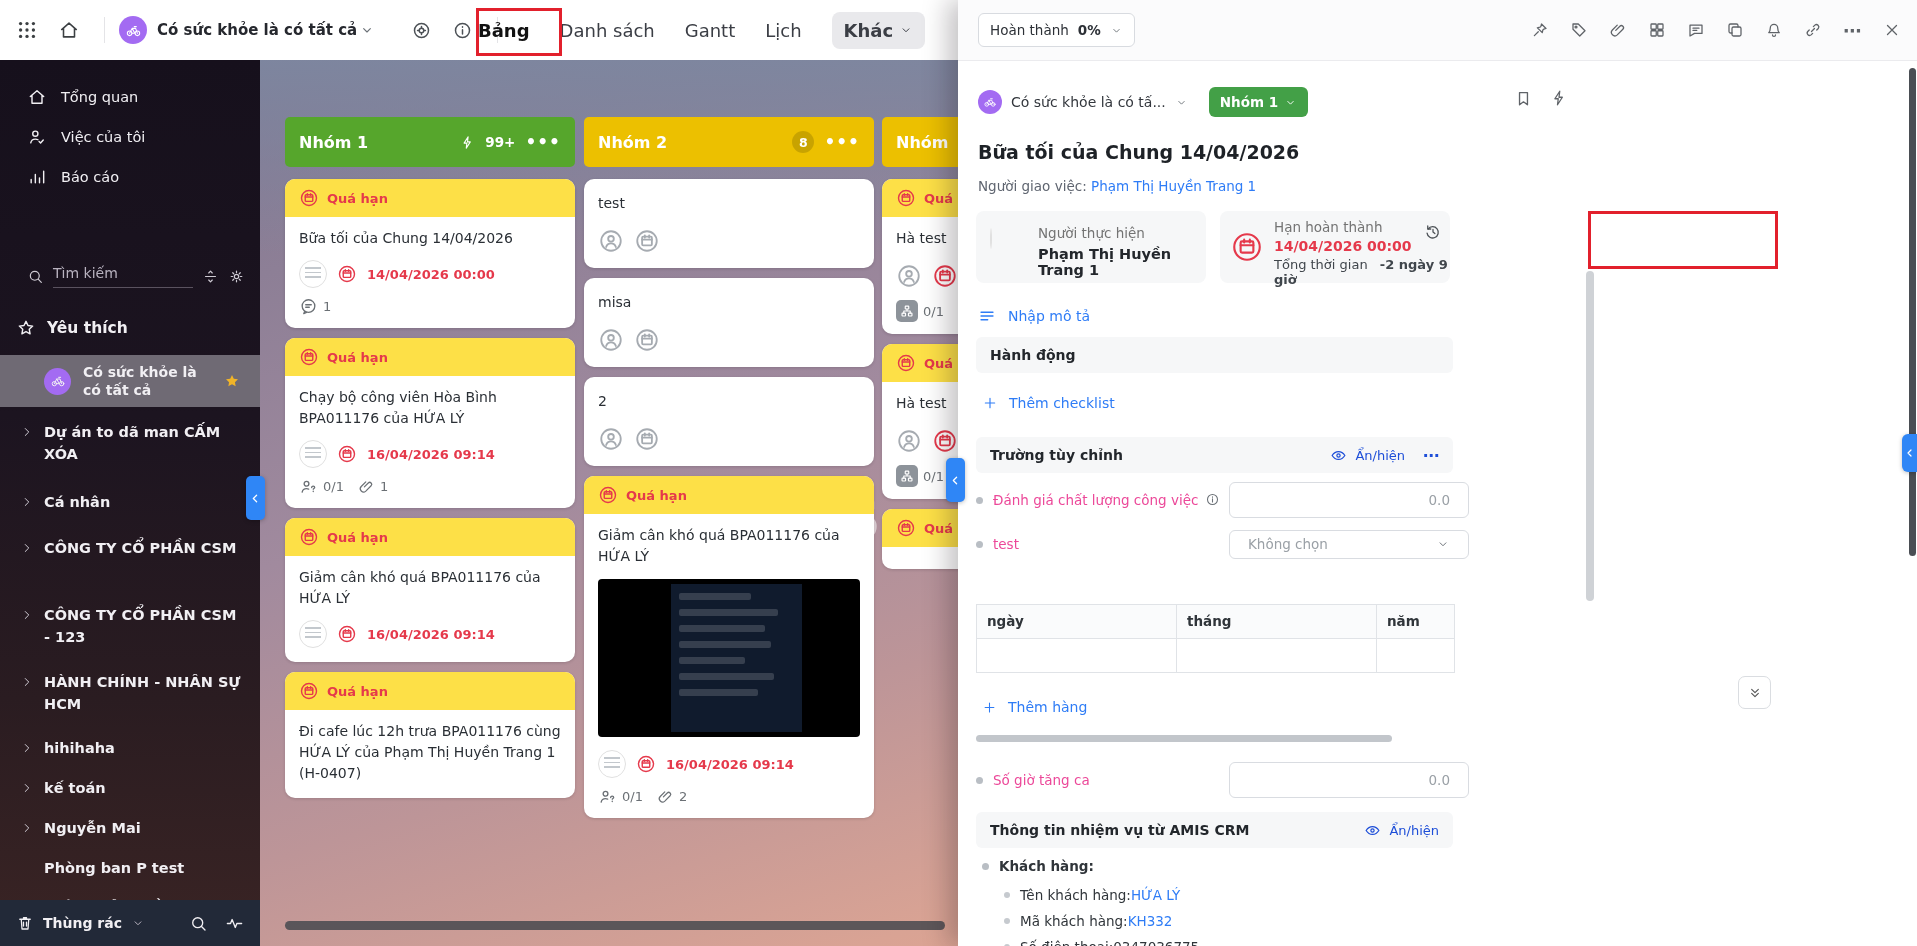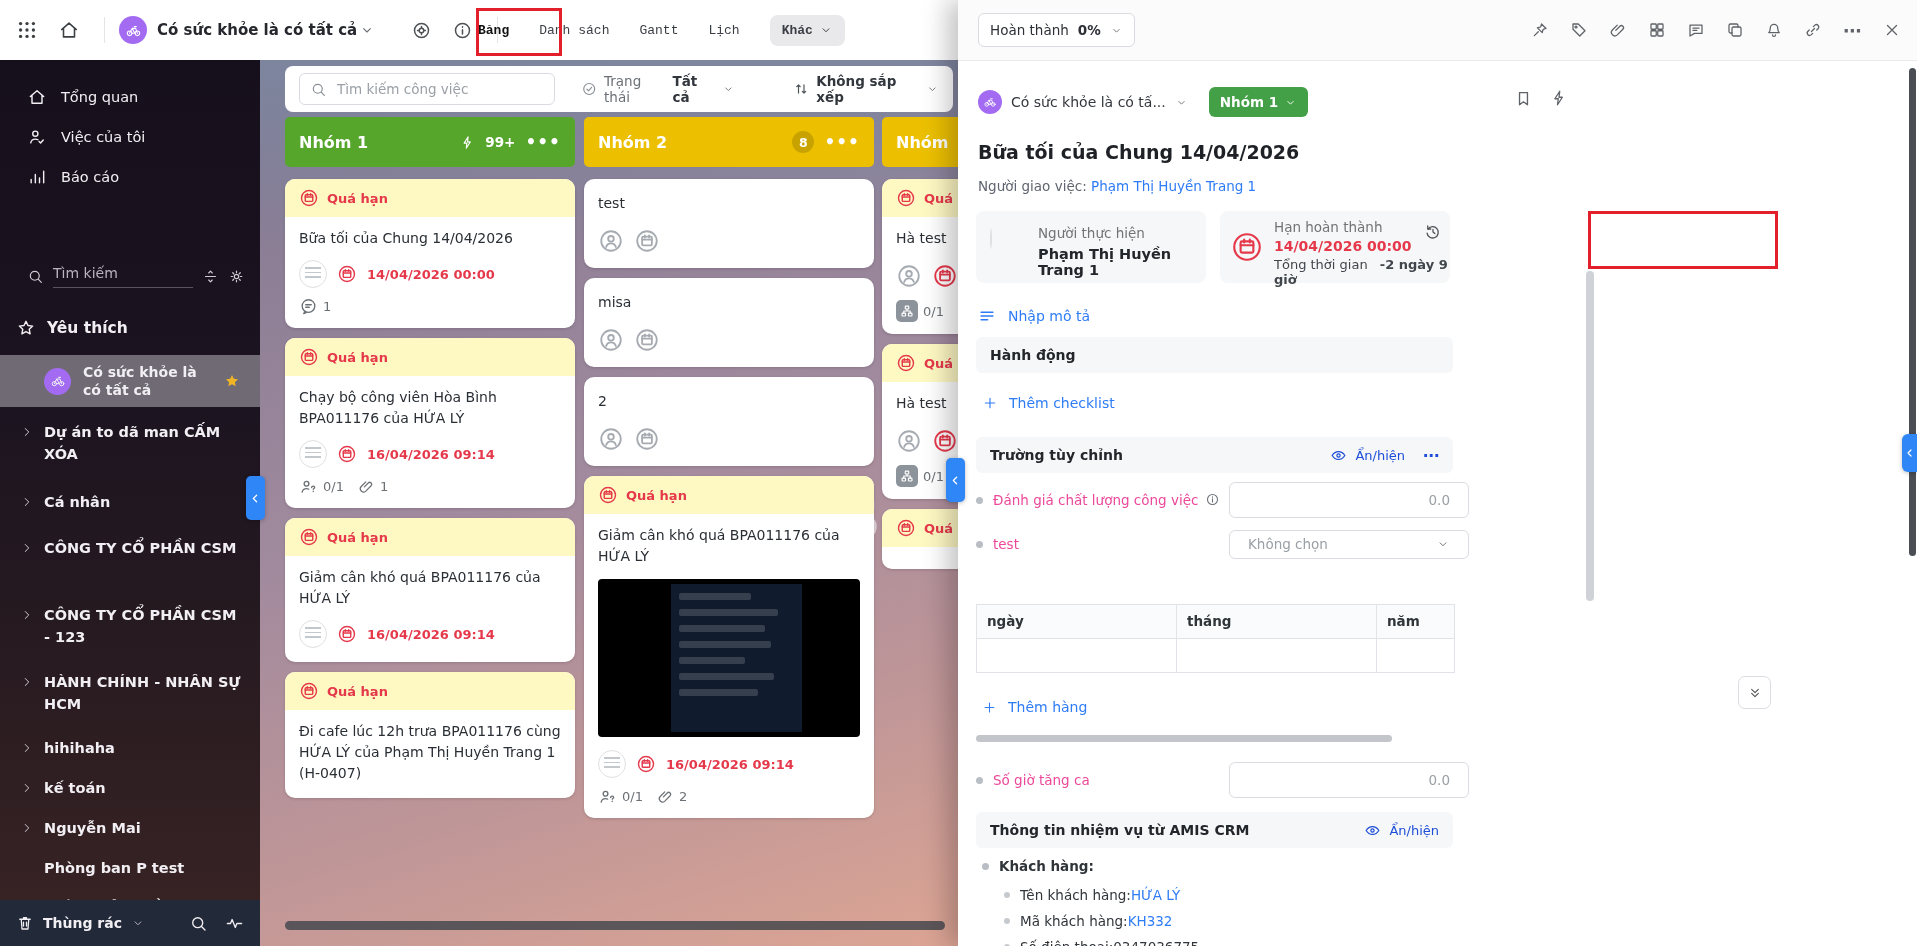--- a/index.html
+++ b/index.html
@@ -9,21 +9,21 @@
   .ic{stroke:currentColor;fill:none;stroke-width:1.7;stroke-linecap:round;stroke-linejoin:round;display:block;}
   .fic{fill:currentColor;stroke:none;display:block;}
 
   
   .topbar{position:absolute;left:0;top:0;width:1917px;height:60px;background:#fff;display:flex;align-items:center;}
   .topbar .vsep{width:1px;height:26px;background:#e4e4e7;margin:0 14px;}
   .tb-icon{color:#3c4043;margin:0 10px;}
   .ws-avatar{width:28px;height:28px;border-radius:50%;background:#a36bf2;color:#fff;display:flex;align-items:center;justify-content:center;margin-right:10px;}
   .ws-name{font-size:15px;font-weight:600;color:#26282e;}
   .tabs{position:absolute;left:478px;top:0;height:60px;display:flex;align-items:center;gap:30px;}
-  .tab{font-size:13px;color:#3b3e45;white-space:nowrap;font-family:Liberation Mono, monospace;}
+  .tab{font-size:18px;color:#3b3e45;white-space:nowrap;}
   .tab-pill{background:#e9e9ec;border-radius:8px;padding:8px 12px;display:flex;align-items:center;gap:6px;font-weight:600;}
   .red-annot{position:absolute;border:3px solid #e2202c;pointer-events:none;z-index:60;}
 
   
   .wallpaper{position:absolute;left:0;top:60px;width:1917px;height:886px;
     background:linear-gradient(to bottom,rgba(125,135,160,.9),rgba(125,135,160,0) 22%),
       linear-gradient(163deg,#7d7490 0%,#8d7f96 20%,#a18a9e 40%,#bd9598 60%,#d9a394 78%,#e3a68f 90%,#c98a78 100%);}
   .watermark{position:absolute;left:843px;top:490px;font-size:52px;font-weight:700;color:rgba(255,255,255,.55);}
   .board-area{position:absolute;left:260px;top:60px;width:698px;height:886px;overflow:hidden;}
   .board-toolbar{position:absolute;left:25px;top:6px;width:668px;height:46px;background:#fff;border-radius:8px;
@@ -36,21 +36,21 @@
   .tool-group .val{color:#32373d;font-weight:600;}
   .column{position:absolute;top:57px;width:290px;}
   .col-head{height:50px;border-radius:5px;display:flex;align-items:center;padding:0 14px;box-sizing:border-box;color:#fff;}
   .col-title{font-size:16px;font-weight:700;flex:1;white-space:nowrap;}
   .col-right{display:flex;align-items:center;gap:10px;font-weight:700;}
   .count-pill{font-size:13.5px;font-weight:700;}
   .count-circle{width:22px;height:22px;border-radius:50%;background:rgba(0,0,0,.15);display:flex;align-items:center;justify-content:center;font-size:12.5px;}
   .dots{font-size:17px;font-weight:700;letter-spacing:1px;line-height:10px;}
   .cards{margin-top:12px;display:flex;flex-direction:column;gap:10px;}
   .card{background:#fff;border-radius:10px;box-shadow:0 1px 3px rgba(40,30,40,.18);overflow:hidden;}
-  .badge{height:38px;background:#fef9c3;color:#e5394b;display:flex;align-items:center;gap:8px;padding:0 14px;font-size:13px;font-weight:600;}
+  .badge{height:38px;background:#fde047;color:#e5394b;display:flex;align-items:center;gap:8px;padding:0 14px;font-size:13px;font-weight:600;}
   .card-title{font-size:14px;color:#2a2f35;line-height:1.5;padding:11px 14px 2px;}
   .meta{display:flex;align-items:center;gap:10px;padding:9px 14px 2px;}
   .meta .date{font-size:13px;font-weight:600;color:#e5394b;}
   .counts{display:flex;align-items:center;gap:14px;padding:7px 14px 12px;color:#6b7075;font-size:13px;}
   .cgroup{display:flex;align-items:center;gap:5px;}
   .squig{border-radius:50%;background:#fff;border:1px solid #e0e0e0;position:relative;overflow:hidden;flex:none;}
   .squig::before{content:"";position:absolute;inset:22% 18%;background:repeating-linear-gradient(to bottom,#c3c8cd 0 1.6px,transparent 1.6px 4.6px);}
   .iconrow{display:flex;align-items:center;gap:10px;padding:12px 14px 14px;color:#a6abb1;}
   .orgbadge{width:22px;height:22px;border-radius:5px;background:#8d939a;color:#fff;display:flex;align-items:center;justify-content:center;flex:none;}
   .thumb{margin:10px 14px 4px;height:158px;background:#000;border-radius:4px;position:relative;overflow:hidden;}
@@ -374,47 +374,20 @@
           </svg>
       </span>
     </div>
   </div>
   <div class="red-annot" style="left:476px;top:8px;width:80px;height:42px;"></div>
 
   <div class="wallpaper"></div>
   <div class="watermark">S</div>
 
   <div class="board-area">
-    <div class="board-toolbar">
-      <div class="bsearch">
-        <svg class="ic" width="17" height="17">
-            <use href="#s-search"></use>
-          </svg>
-        <input placeholder="Tìm kiếm công việc" style="">
-      </div>
-      <div class="tool-group" style="margin-left:26px">
-        <svg class="ic" width="18" height="18" style="color:#8a9097">
-            <use href="#s-checkc"></use>
-          </svg>
-        <span>Trạng thái</span>
-        <span class="val">Tất cả</span>
-        <svg class="ic" width="14" height="14" style="color:#6b7177">
-            <use href="#s-chev-d"></use>
-          </svg>
-      </div>
-      <div class="tool-group" style="margin-left:58px">
-        <svg class="ic" width="18" height="18" style="color:#4c5156">
-            <use href="#s-sort"></use>
-          </svg>
-        <span class="val">Không sắp xếp</span>
-        <svg class="ic" width="14" height="14" style="color:#6b7177">
-            <use href="#s-chev-d"></use>
-          </svg>
-      </div>
-    </div>
 
     <div class="column" style="left:25px">
       <div class="col-head" style="background:#56a62c">
         <span class="col-title">Nhóm 1</span>
         <span class="col-right">
           <svg class="ic" width="15" height="15">
               <use href="#s-bolt"></use>
             </svg>
           <span class="count-pill">99+</span>
           <span class="dots">•••</span>

